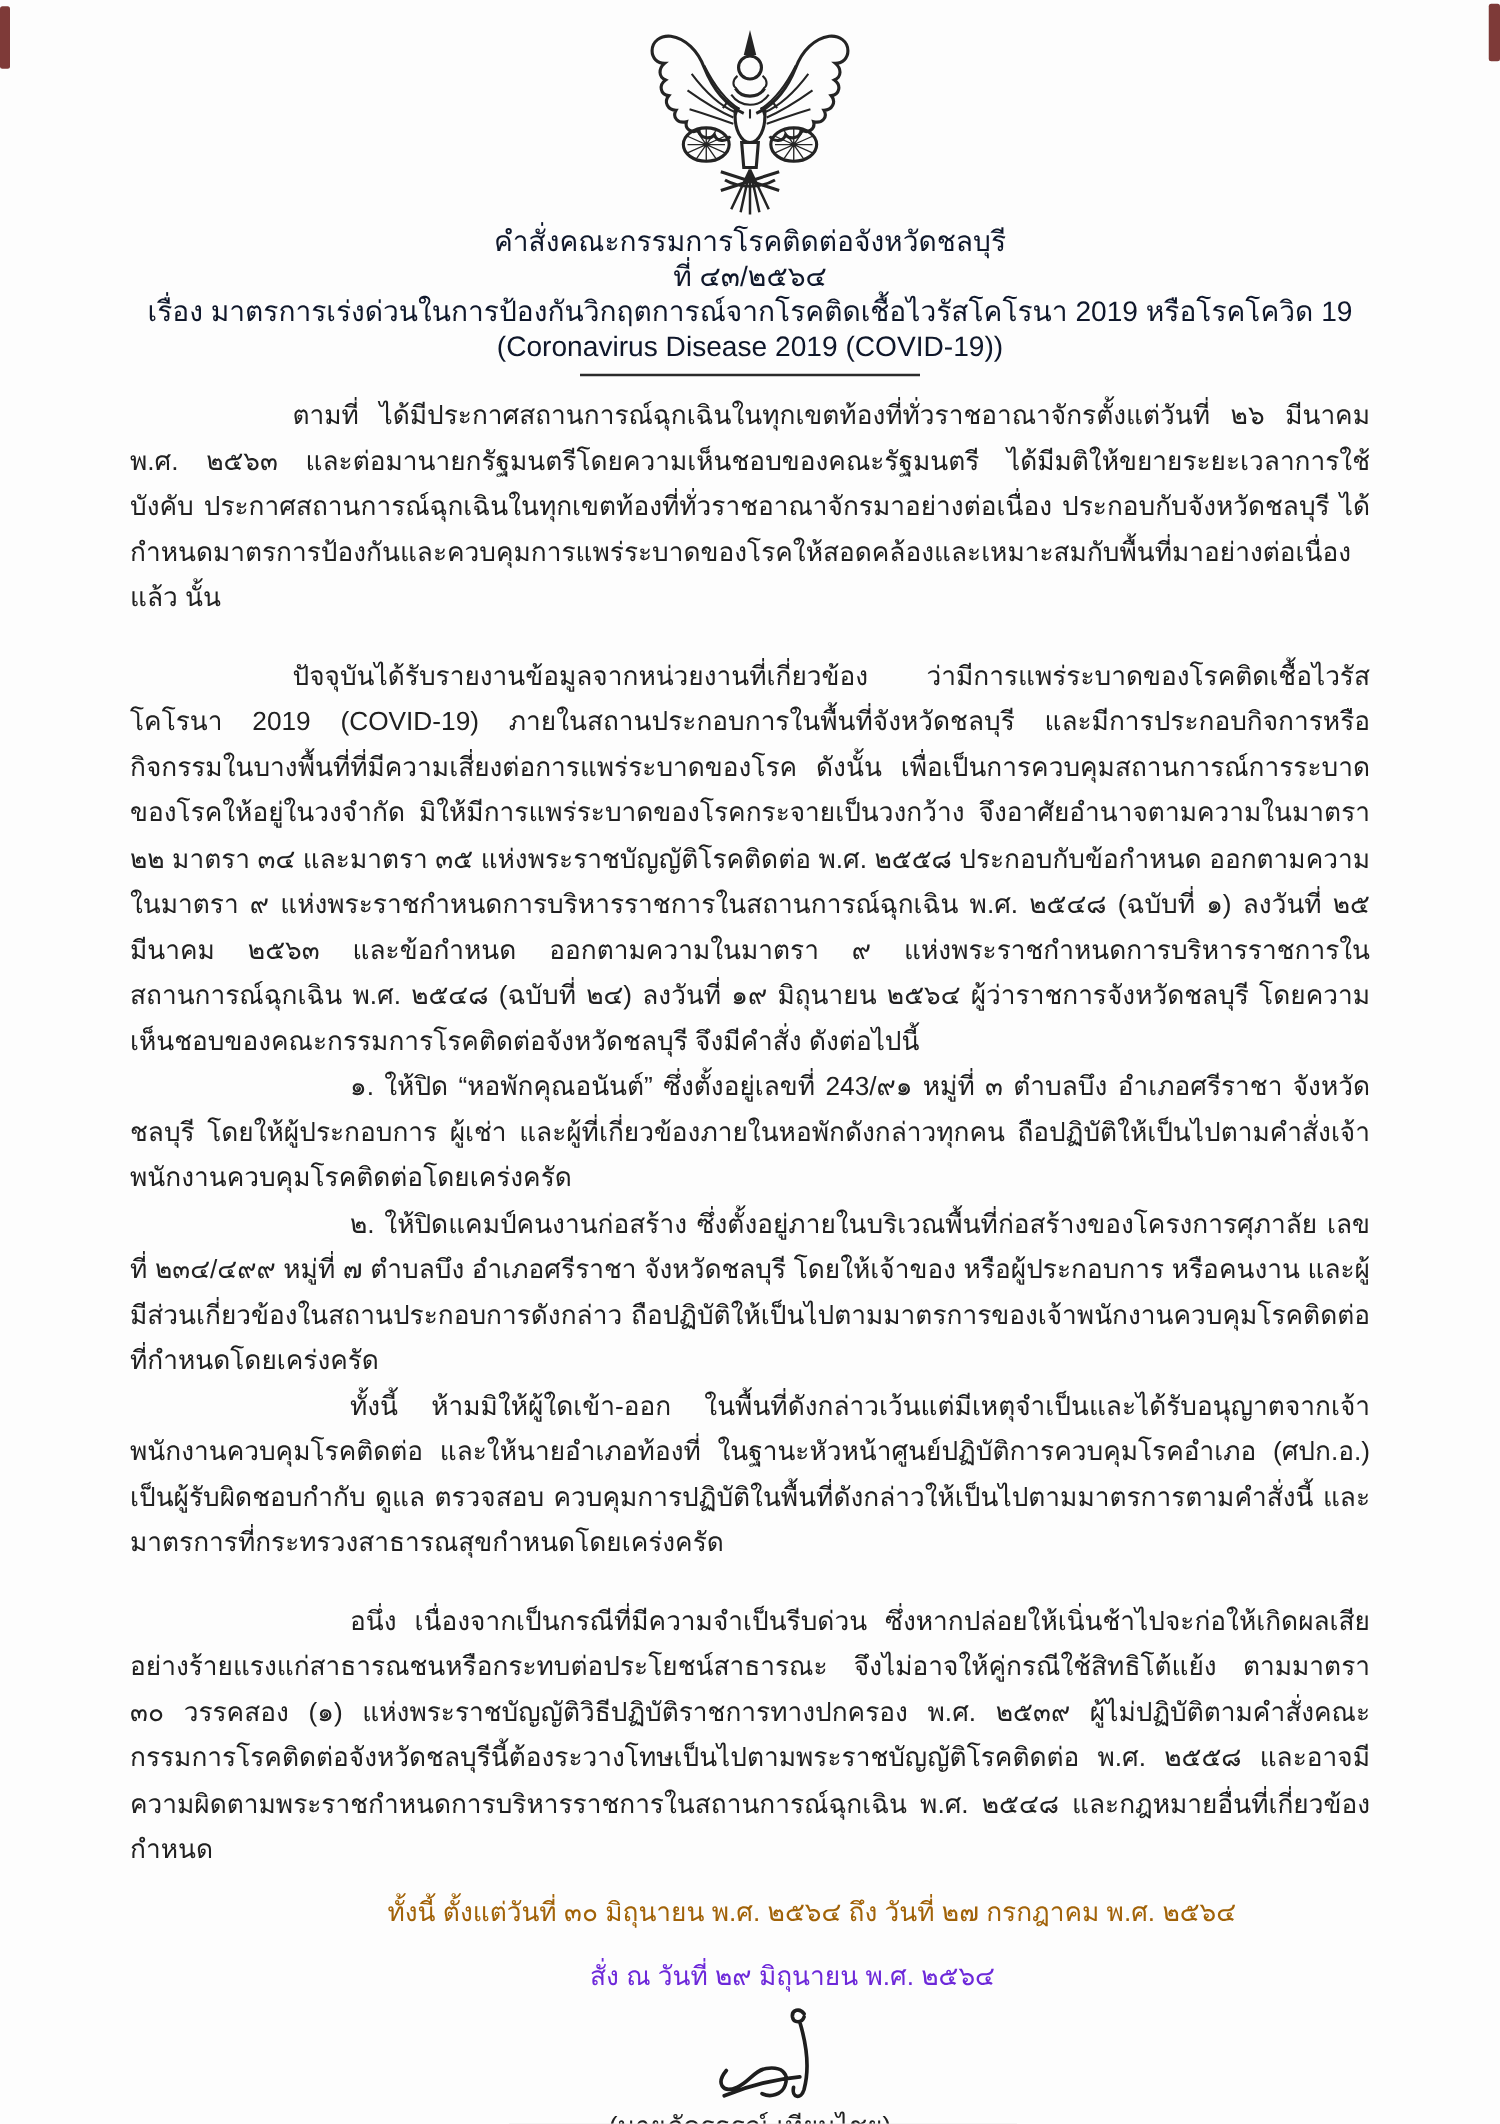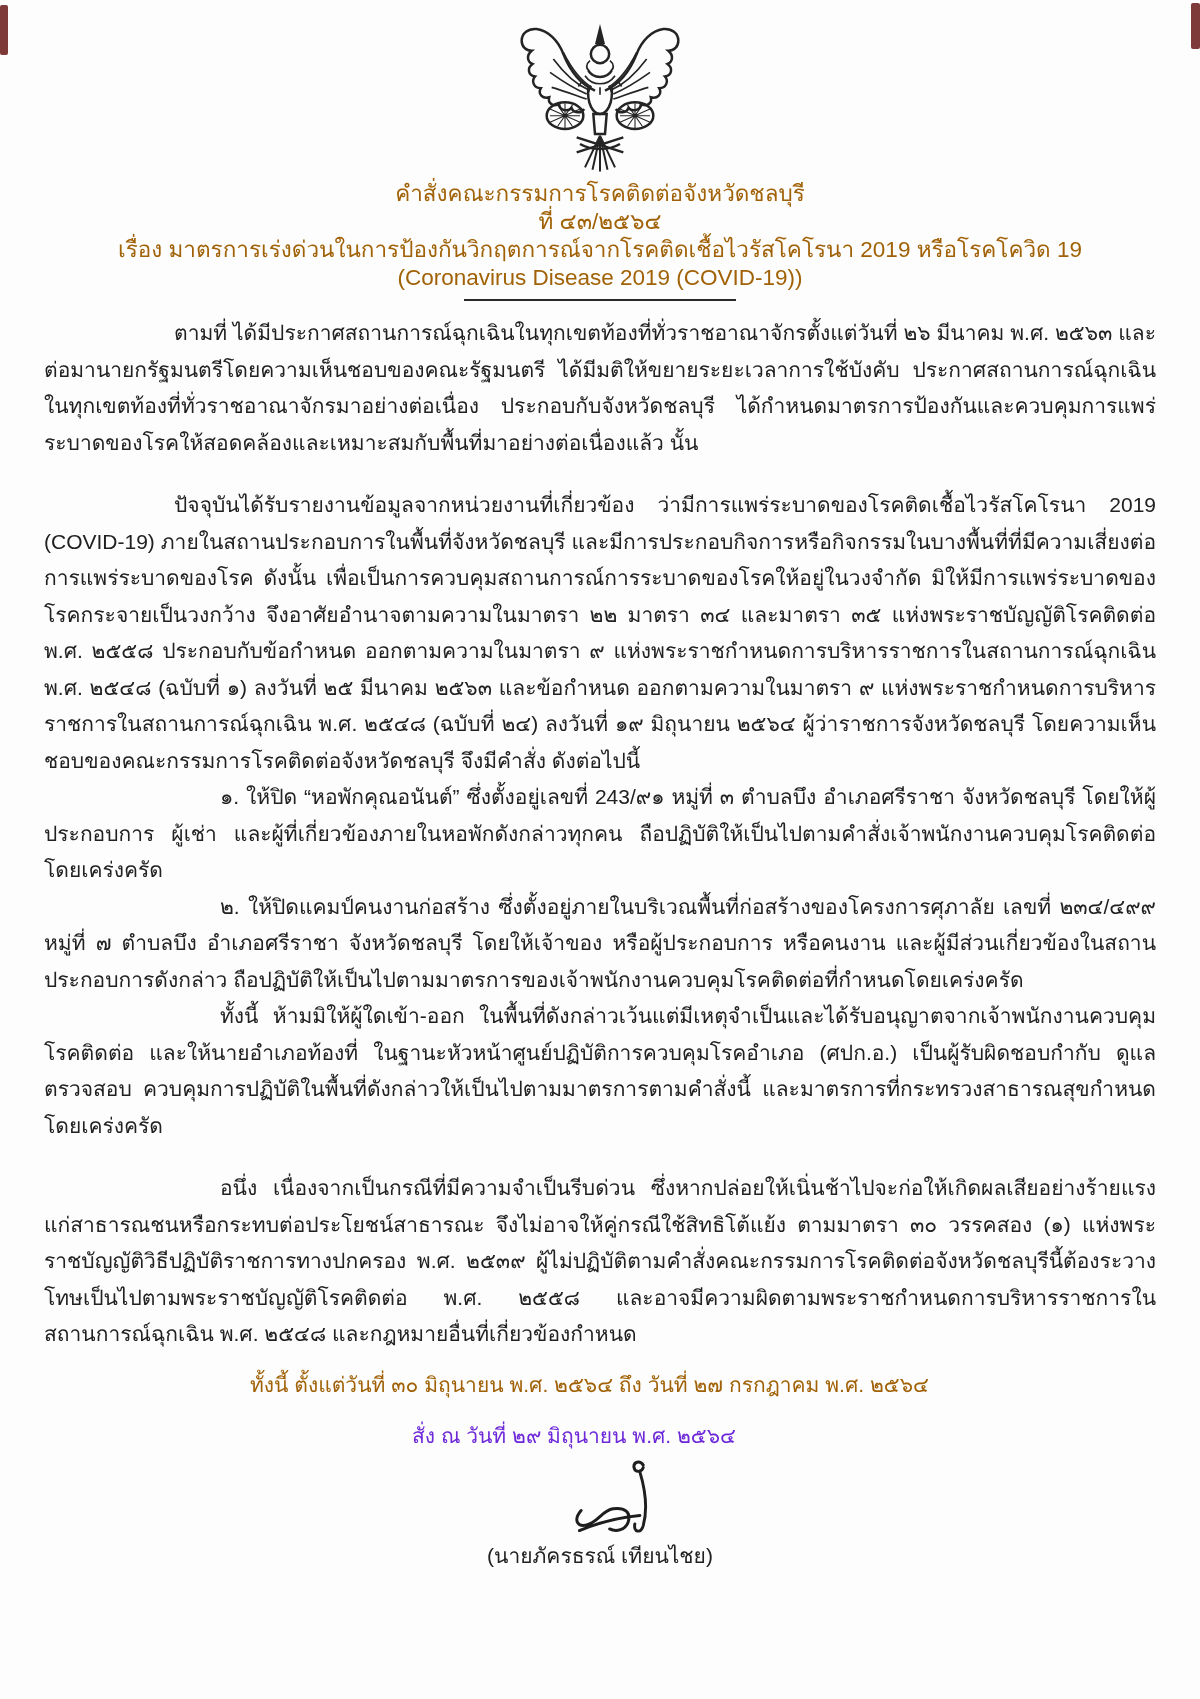--- a/index.html
+++ b/index.html
@@ -6,26 +6,26 @@
   .page{
     position:relative;
     width:1200px;height:1699px;
     margin:0 auto;
     background:#fdfdfd;
     overflow:hidden;
     font-family:"Liberation Sans","DejaVu Sans",sans-serif;
     color:#1e1e1e;
     -webkit-font-smoothing:antialiased;
   }
-  .content{padding:0 44px;}
+  .content{padding:0 104px;}
   
   .emblem-wrap{width:200px;margin:10px auto 2px;}
   .garuda-svg{display:block;width:200px;height:168px;}
   
-  .doc-header{text-align:center;line-height:28px;font-size:22.5px;color:#a16207;}
+  .doc-header{text-align:center;line-height:28px;font-size:22.5px;color:#0f172a;}
   .doc-header .h-line{display:block;}
   .header-divider{
     width:272px;height:0;border:0;border-top:2.6px solid #2a2a2a;
     margin:7px auto 0;
   }
   
   .body-text{margin-top:14px;font-size:21px;line-height:36.5px;text-align:justify;color:#212121;}
   .para{margin:0;}
   .indent-a{text-indent:130px;}
   .indent-b{text-indent:176px;}

